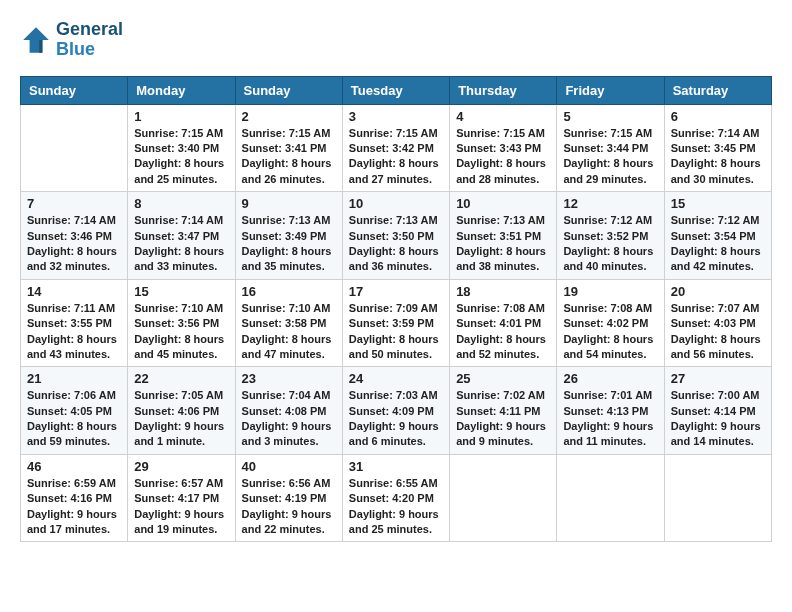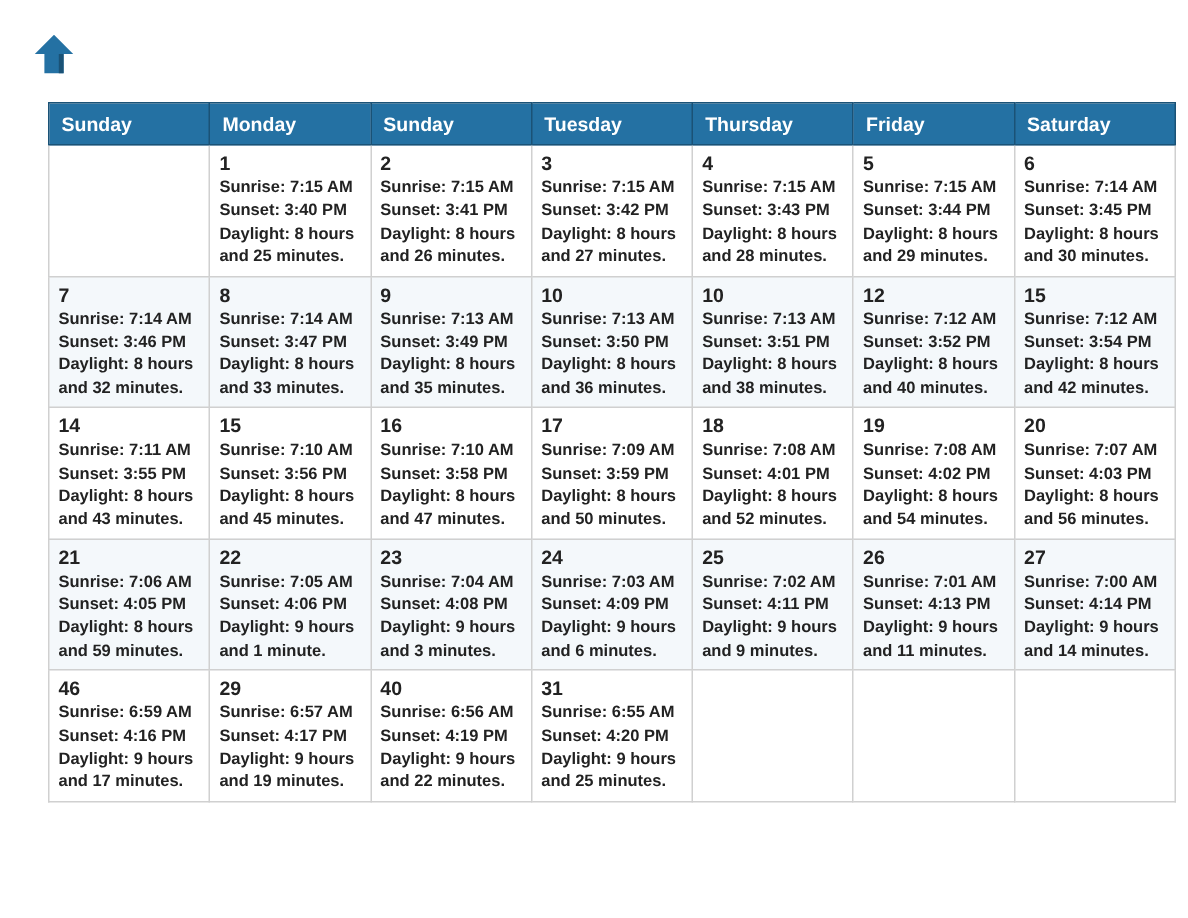--- a/index.html
+++ b/index.html
@@ -42,21 +42,20 @@
       font-weight: bold;
       color: #222;
     }
     .location {
       font-size: 15px;
       color: #444;
     }
     .calendar {
       width: 100%;
       border-collapse: collapse;
-      margin-left: 12px;
     }
     .calendar th {
       background: #2471a3;
       color: #fff;
       font-size: 13px;
       font-weight: bold;
       padding: 6px 8px;
       text-align: left;
       border: 1px solid #1a5276;
     }
@@ -92,20 +91,24 @@
   </style>
 </head>
 <body>
 
 <div class="header">
   <div class="logo">
     <svg class="logo-icon" viewBox="0 0 40 40" xmlns="http://www.w3.org/2000/svg">
       <polygon points="20,4 36,20 28,20 28,36 12,36 12,20 4,20" fill="#2471a3"></polygon>
       <polygon points="20,4 36,20 28,20 28,36 24,36 24,20 36,20" fill="#1a5276"></polygon>
     </svg>
+    <div class="logo-text">
+      <div>General</div>
+      <div><span>Blue</span></div>
+    </div>
   </div>
   <div class="title-block">
     <div class="month-title"></div>
     <div class="location"></div>
   </div>
 </div>
 
 <table class="calendar">
   <thead>
     <tr>

